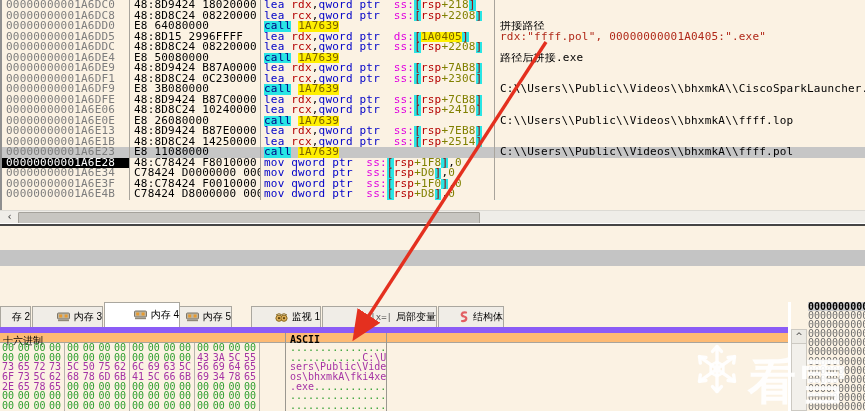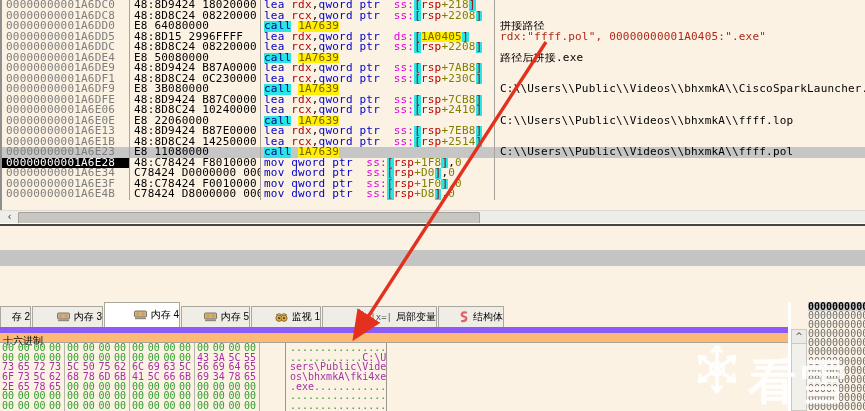--- a/index.html
+++ b/index.html
@@ -79,21 +79,21 @@
         <div class="dis-row"><span class="cell c-addr">00000000001A6DC8</span><span class="cell c-bytes">48:8D8C24 08220000</span><div class="cell c-dis"><span class="tk-m">lea</span><span class="tk-p"> </span><span class="tk-r">rcx</span><span class="tk-p">,</span><span class="tk-m">qword ptr</span><span class="tk-p">  </span><span class="tk-s">ss:</span><span class="tk-b">[</span><span class="tk-r">rsp</span><span class="tk-n">+2208</span><span class="tk-b">]</span></div><div class="cell c-com"></div></div>
         <div class="dis-row"><span class="cell c-addr">00000000001A6DD0</span><span class="cell c-bytes">E8 64080000</span><div class="cell c-dis"><span class="tk-c">call</span><span class="tk-p"> </span><span class="tk-t">1A7639</span></div><div class="cell c-com"><span class="cm-k">拼接路径</span></div></div>
         <div class="dis-row"><span class="cell c-addr">00000000001A6DD5</span><span class="cell c-bytes">48:8D15 2996FFFF</span><div class="cell c-dis"><span class="tk-m">lea</span><span class="tk-p"> </span><span class="tk-r">rdx</span><span class="tk-p">,</span><span class="tk-m">qword ptr</span><span class="tk-p">  </span><span class="tk-s">ds:</span><span class="tk-b">[</span><span class="tk-t">1A0405</span><span class="tk-b">]</span></div><div class="cell c-com"><span class="cm-red">rdx:"ffff.pol", 00000000001A0405:".exe"</span></div></div>
         <div class="dis-row"><span class="cell c-addr">00000000001A6DDC</span><span class="cell c-bytes">48:8D8C24 08220000</span><div class="cell c-dis"><span class="tk-m">lea</span><span class="tk-p"> </span><span class="tk-r">rcx</span><span class="tk-p">,</span><span class="tk-m">qword ptr</span><span class="tk-p">  </span><span class="tk-s">ss:</span><span class="tk-b">[</span><span class="tk-r">rsp</span><span class="tk-n">+2208</span><span class="tk-b">]</span></div><div class="cell c-com"></div></div>
         <div class="dis-row"><span class="cell c-addr">00000000001A6DE4</span><span class="cell c-bytes">E8 50080000</span><div class="cell c-dis"><span class="tk-c">call</span><span class="tk-p"> </span><span class="tk-t">1A7639</span></div><div class="cell c-com"><span class="cm-k">路径后拼接.exe</span></div></div>
         <div class="dis-row"><span class="cell c-addr">00000000001A6DE9</span><span class="cell c-bytes">48:8D9424 B87A0000</span><div class="cell c-dis"><span class="tk-m">lea</span><span class="tk-p"> </span><span class="tk-r">rdx</span><span class="tk-p">,</span><span class="tk-m">qword ptr</span><span class="tk-p">  </span><span class="tk-s">ss:</span><span class="tk-b">[</span><span class="tk-r">rsp</span><span class="tk-n">+7AB8</span><span class="tk-b">]</span></div><div class="cell c-com"></div></div>
         <div class="dis-row"><span class="cell c-addr">00000000001A6DF1</span><span class="cell c-bytes">48:8D8C24 0C230000</span><div class="cell c-dis"><span class="tk-m">lea</span><span class="tk-p"> </span><span class="tk-r">rcx</span><span class="tk-p">,</span><span class="tk-m">qword ptr</span><span class="tk-p">  </span><span class="tk-s">ss:</span><span class="tk-b">[</span><span class="tk-r">rsp</span><span class="tk-n">+230C</span><span class="tk-b">]</span></div><div class="cell c-com"></div></div>
         <div class="dis-row"><span class="cell c-addr">00000000001A6DF9</span><span class="cell c-bytes">E8 3B080000</span><div class="cell c-dis"><span class="tk-c">call</span><span class="tk-p"> </span><span class="tk-t">1A7639</span></div><div class="cell c-com"><span class="cm-k">C:\\Users\\Public\\Videos\\bhxmkA\\CiscoSparkLauncher.dll</span></div></div>
         <div class="dis-row"><span class="cell c-addr">00000000001A6DFE</span><span class="cell c-bytes">48:8D9424 B87C0000</span><div class="cell c-dis"><span class="tk-m">lea</span><span class="tk-p"> </span><span class="tk-r">rdx</span><span class="tk-p">,</span><span class="tk-m">qword ptr</span><span class="tk-p">  </span><span class="tk-s">ss:</span><span class="tk-b">[</span><span class="tk-r">rsp</span><span class="tk-n">+7CB8</span><span class="tk-b">]</span></div><div class="cell c-com"></div></div>
         <div class="dis-row"><span class="cell c-addr">00000000001A6E06</span><span class="cell c-bytes">48:8D8C24 10240000</span><div class="cell c-dis"><span class="tk-m">lea</span><span class="tk-p"> </span><span class="tk-r">rcx</span><span class="tk-p">,</span><span class="tk-m">qword ptr</span><span class="tk-p">  </span><span class="tk-s">ss:</span><span class="tk-b">[</span><span class="tk-r">rsp</span><span class="tk-n">+2410</span><span class="tk-b">]</span></div><div class="cell c-com"></div></div>
-        <div class="dis-row"><span class="cell c-addr">00000000001A6E0E</span><span class="cell c-bytes">E8 22060000</span><div class="cell c-dis"><span class="tk-c">call</span><span class="tk-p"> </span><span class="tk-t">1A7639</span></div><div class="cell c-com"><span class="cm-k">C:\\Users\\Public\\Videos\\bhxmkA\\ffff.lop</span></div></div>
+        <div class="dis-row"><span class="cell c-addr">00000000001A6E0E</span><span class="cell c-bytes">E8 26080000</span><div class="cell c-dis"><span class="tk-c">call</span><span class="tk-p"> </span><span class="tk-t">1A7639</span></div><div class="cell c-com"><span class="cm-k">C:\\Users\\Public\\Videos\\bhxmkA\\ffff.lop</span></div></div>
         <div class="dis-row"><span class="cell c-addr">00000000001A6E13</span><span class="cell c-bytes">48:8D9424 B87E0000</span><div class="cell c-dis"><span class="tk-m">lea</span><span class="tk-p"> </span><span class="tk-r">rdx</span><span class="tk-p">,</span><span class="tk-m">qword ptr</span><span class="tk-p">  </span><span class="tk-s">ss:</span><span class="tk-b">[</span><span class="tk-r">rsp</span><span class="tk-n">+7EB8</span><span class="tk-b">]</span></div><div class="cell c-com"></div></div>
         <div class="dis-row"><span class="cell c-addr">00000000001A6E1B</span><span class="cell c-bytes">48:8D8C24 14250000</span><div class="cell c-dis"><span class="tk-m">lea</span><span class="tk-p"> </span><span class="tk-r">rcx</span><span class="tk-p">,</span><span class="tk-m">qword ptr</span><span class="tk-p">  </span><span class="tk-s">ss:</span><span class="tk-b">[</span><span class="tk-r">rsp</span><span class="tk-n">+2514</span><span class="tk-b">]</span></div><div class="cell c-com"></div></div>
         <div class="dis-row sel"><span class="cell c-addr">00000000001A6E23</span><span class="cell c-bytes">E8 11080000</span><div class="cell c-dis"><span class="tk-c">call</span><span class="tk-p"> </span><span class="tk-t">1A7639</span></div><div class="cell c-com"><span class="cm-k">C:\\Users\\Public\\Videos\\bhxmkA\\ffff.pol</span></div></div>
         <div class="dis-row"><span class="cell c-addr cur">00000000001A6E28</span><span class="cell c-bytes">48:C78424 F8010000 00000000</span><div class="cell c-dis"><span class="tk-m">mov</span><span class="tk-p"> </span><span class="tk-m">qword ptr</span><span class="tk-p">  </span><span class="tk-s">ss:</span><span class="tk-b">[</span><span class="tk-r">rsp</span><span class="tk-n">+1F8</span><span class="tk-b">]</span><span class="tk-p">,</span><span class="tk-n">0</span></div><div class="cell c-com"></div></div>
         <div class="dis-row"><span class="cell c-addr">00000000001A6E34</span><span class="cell c-bytes">C78424 D0000000 00000000</span><div class="cell c-dis"><span class="tk-m">mov</span><span class="tk-p"> </span><span class="tk-m">dword ptr</span><span class="tk-p">  </span><span class="tk-s">ss:</span><span class="tk-b">[</span><span class="tk-r">rsp</span><span class="tk-n">+D0</span><span class="tk-b">]</span><span class="tk-p">,</span><span class="tk-n">0</span></div><div class="cell c-com"></div></div>
         <div class="dis-row"><span class="cell c-addr">00000000001A6E3F</span><span class="cell c-bytes">48:C78424 F0010000 00000000</span><div class="cell c-dis"><span class="tk-m">mov</span><span class="tk-p"> </span><span class="tk-m">qword ptr</span><span class="tk-p">  </span><span class="tk-s">ss:</span><span class="tk-b">[</span><span class="tk-r">rsp</span><span class="tk-n">+1F0</span><span class="tk-b">]</span><span class="tk-p">,</span><span class="tk-n">0</span></div><div class="cell c-com"></div></div>
         <div class="dis-row"><span class="cell c-addr">00000000001A6E4B</span><span class="cell c-bytes">C78424 D8000000 00000000</span><div class="cell c-dis"><span class="tk-m">mov</span><span class="tk-p"> </span><span class="tk-m">dword ptr</span><span class="tk-p">  </span><span class="tk-s">ss:</span><span class="tk-b">[</span><span class="tk-r">rsp</span><span class="tk-n">+D8</span><span class="tk-b">]</span><span class="tk-p">,</span><span class="tk-n">0</span></div><div class="cell c-com"></div></div>
       </div>
   </div>
 
@@ -124,21 +124,21 @@
         <span style="display: flex;">
           <svg width="13" height="10" viewBox="0 0 13 10">
             <rect x="0.5" y="1" width="12" height="6" rx="1" fill="#bdb6a3" stroke="#7d7668"></rect>
             <rect x="2.2" y="2.5" width="3" height="3" fill="#e89a2f"></rect>
             <rect x="7.6" y="2.5" width="3" height="3" fill="#e89a2f"></rect>
             <rect x="1" y="7.6" width="11" height="1.6" fill="#8f8878"></rect>
           </svg>
         </span>
         <span>内存 4</span>
       </div>
-      <div class="tab" style="left: 181px; width: 69px;">
+      <div class="tab" style="left: 163px; width: 69px;">
         <span style="display: flex;">
           <svg width="13" height="10" viewBox="0 0 13 10">
             <rect x="0.5" y="1" width="12" height="6" rx="1" fill="#bdb6a3" stroke="#7d7668"></rect>
             <rect x="2.2" y="2.5" width="3" height="3" fill="#e89a2f"></rect>
             <rect x="7.6" y="2.5" width="3" height="3" fill="#e89a2f"></rect>
             <rect x="1" y="7.6" width="11" height="1.6" fill="#8f8878"></rect>
           </svg>
         </span>
         <span>内存 5</span>
       </div>
@@ -163,20 +163,21 @@
           <svg width="10" height="12" viewBox="0 0 10 12">
             <path d="M7,1.5 C2,.5 1.5,5 5,5.5 C8.5,6 8,10.5 3,10" fill="none" stroke="#e25f63" stroke-width="2.2" stroke-linecap="round"></path>
           </svg>
         </span>
         <span>结构体</span>
       </div>
     </div>
 
   <div class="dumphead">
     <div class="dh-hex">十六进制</div>
+    <div class="dh-ascii">ASCII</div>
   </div>
 
   <div class="dumpbody">
       <div class="dump-row"><div class="hexgroup"><span class="byte hz">00</span><span class="byte hz">00</span><span class="byte hz">00</span><span class="byte hz">00</span></div><div class="hexgroup"><span class="byte hz">00</span><span class="byte hz">00</span><span class="byte hz">00</span><span class="byte hz">00</span></div><div class="hexgroup"><span class="byte hz">00</span><span class="byte hz">00</span><span class="byte hz">00</span><span class="byte hz">00</span></div><div class="hexgroup"><span class="byte hz">00</span><span class="byte hz">00</span><span class="byte hz">00</span><span class="byte hz">00</span></div><div class="ascii-cell"><span class="az">................</span></div></div>
       <div class="dump-row"><div class="hexgroup"><span class="byte hz">00</span><span class="byte hz">00</span><span class="byte hz">00</span><span class="byte hz">00</span></div><div class="hexgroup"><span class="byte hz">00</span><span class="byte hz">00</span><span class="byte hz">00</span><span class="byte hz">00</span></div><div class="hexgroup"><span class="byte hz">00</span><span class="byte hz">00</span><span class="byte hz">00</span><span class="byte hz">00</span></div><div class="hexgroup"><span class="byte hn">43</span><span class="byte hn">3A</span><span class="byte hn">5C</span><span class="byte hn">55</span></div><div class="ascii-cell"><span class="az">............</span><span class="an">C:\U</span></div></div>
       <div class="dump-row"><div class="hexgroup"><span class="byte hn">73</span><span class="byte hn">65</span><span class="byte hn">72</span><span class="byte hn">73</span></div><div class="hexgroup"><span class="byte hn">5C</span><span class="byte hn">50</span><span class="byte hn">75</span><span class="byte hn">62</span></div><div class="hexgroup"><span class="byte hn">6C</span><span class="byte hn">69</span><span class="byte hn">63</span><span class="byte hn">5C</span></div><div class="hexgroup"><span class="byte hn">56</span><span class="byte hn">69</span><span class="byte hn">64</span><span class="byte hn">65</span></div><div class="ascii-cell"><span class="an">sers\Public\Vide</span></div></div>
       <div class="dump-row"><div class="hexgroup"><span class="byte hn">6F</span><span class="byte hn">73</span><span class="byte hn">5C</span><span class="byte hn">62</span></div><div class="hexgroup"><span class="byte hn">68</span><span class="byte hn">78</span><span class="byte hn">6D</span><span class="byte hn">6B</span></div><div class="hexgroup"><span class="byte hn">41</span><span class="byte hn">5C</span><span class="byte hn">66</span><span class="byte hn">6B</span></div><div class="hexgroup"><span class="byte hn">69</span><span class="byte hn">34</span><span class="byte hn">78</span><span class="byte hn">65</span></div><div class="ascii-cell"><span class="an">os\bhxmkA\fki4xe</span></div></div>
       <div class="dump-row"><div class="hexgroup"><span class="byte hn">2E</span><span class="byte hn">65</span><span class="byte hn">78</span><span class="byte hn">65</span></div><div class="hexgroup"><span class="byte hz">00</span><span class="byte hz">00</span><span class="byte hz">00</span><span class="byte hz">00</span></div><div class="hexgroup"><span class="byte hz">00</span><span class="byte hz">00</span><span class="byte hz">00</span><span class="byte hz">00</span></div><div class="hexgroup"><span class="byte hz">00</span><span class="byte hz">00</span><span class="byte hz">00</span><span class="byte hz">00</span></div><div class="ascii-cell"><span class="an">.exe</span><span class="az">............</span></div></div>
       <div class="dump-row"><div class="hexgroup"><span class="byte hz">00</span><span class="byte hz">00</span><span class="byte hz">00</span><span class="byte hz">00</span></div><div class="hexgroup"><span class="byte hz">00</span><span class="byte hz">00</span><span class="byte hz">00</span><span class="byte hz">00</span></div><div class="hexgroup"><span class="byte hz">00</span><span class="byte hz">00</span><span class="byte hz">00</span><span class="byte hz">00</span></div><div class="hexgroup"><span class="byte hz">00</span><span class="byte hz">00</span><span class="byte hz">00</span><span class="byte hz">00</span></div><div class="ascii-cell"><span class="az">................</span></div></div>
       <div class="dump-row"><div class="hexgroup"><span class="byte hz">00</span><span class="byte hz">00</span><span class="byte hz">00</span><span class="byte hz">00</span></div><div class="hexgroup"><span class="byte hz">00</span><span class="byte hz">00</span><span class="byte hz">00</span><span class="byte hz">00</span></div><div class="hexgroup"><span class="byte hz">00</span><span class="byte hz">00</span><span class="byte hz">00</span><span class="byte hz">00</span></div><div class="hexgroup"><span class="byte hz">00</span><span class="byte hz">00</span><span class="byte hz">00</span><span class="byte hz">00</span></div><div class="ascii-cell"><span class="az">................</span></div></div>

